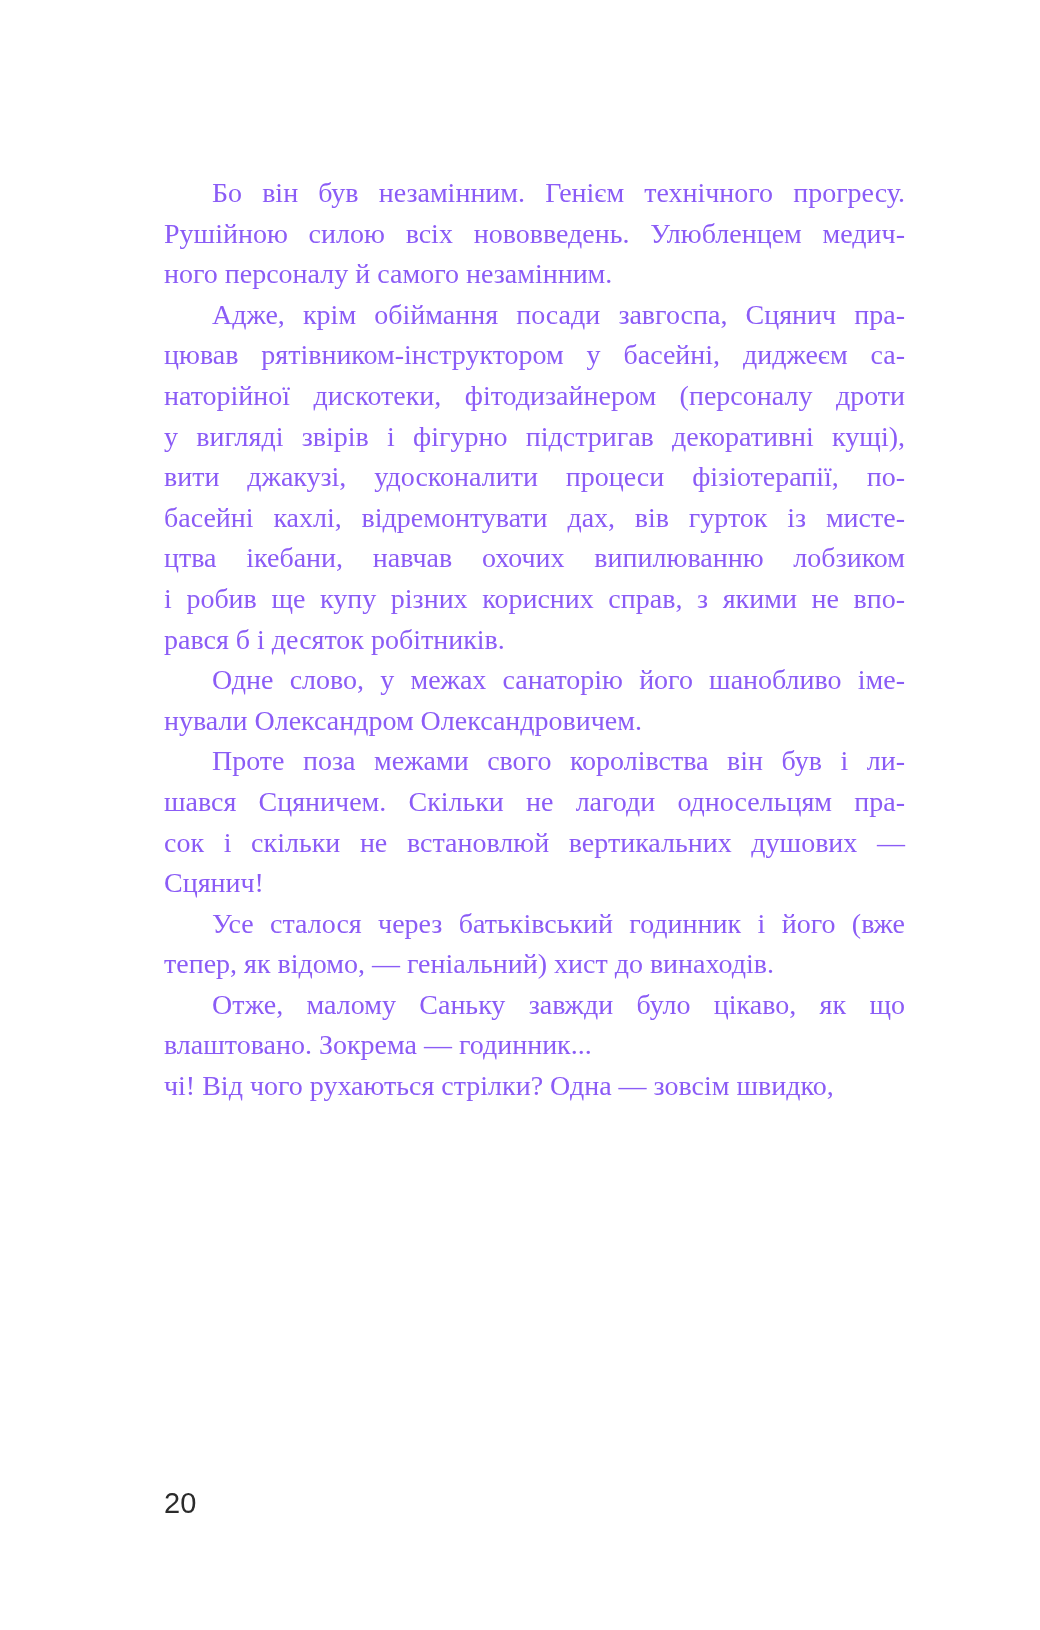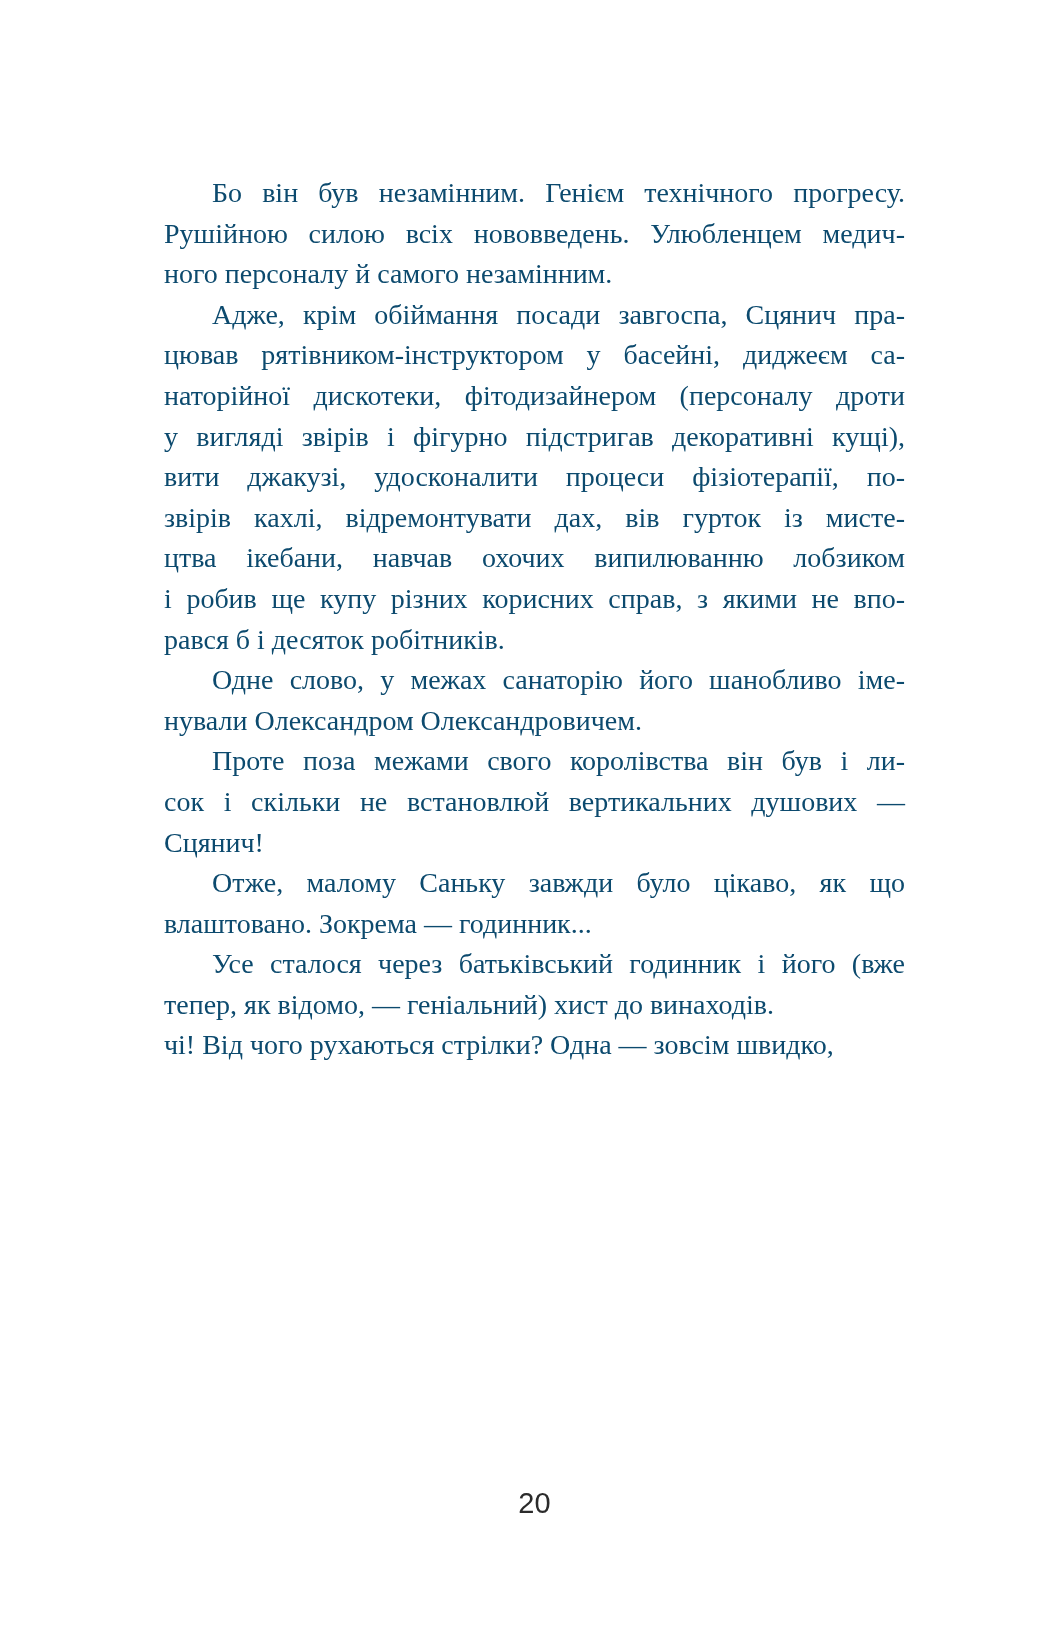--- a/index.html
+++ b/index.html
@@ -15,21 +15,21 @@
     overflow: hidden;
     font-family: "Liberation Serif", "DejaVu Serif", serif;
   }
   .text-block {
     position: absolute;
     left: 164px;
     top: 173px;
     width: 741px;
     font-size: 28px;
     line-height: 40.6px;
-    color: #0c4a6e;
+    color: #8b5cf6;
     font-family: "Liberation Serif", "DejaVu Serif", serif;
   }
   .paragraph {
     margin: 0;
     padding: 0;
   }
   .line {
     text-align: justify;
     text-align-last: justify;
     white-space: normal;
@@ -38,21 +38,20 @@
     text-align-last: left;
   }
   .line.first {
     text-indent: 48px;
   }
   .page-number {
     position: absolute;
     left: 164px;
     width: 741px;
     top: 1487px;
-    text-align: center;
     font-family: "Liberation Sans", "DejaVu Sans", sans-serif;
     font-size: 29px;
     color: #2b2b2b;
   }
 </style>
 </head>
 <body>
 
 <div class="page">
   <div class="text-block">
@@ -60,40 +59,41 @@
         <div class="line first">Бо він був незамінним. Генієм технічного прогресу.</div>
         <div class="line">Рушійною силою всіх нововведень. Улюбленцем медич-</div>
         <div class="line last">ного персоналу й самого незамінним.</div>
       </div>
       <div class="paragraph">
         <div class="line first">Адже, крім обіймання посади завгоспа, Сцянич пра-</div>
         <div class="line">цював рятівником-інструктором у басейні, диджеєм са-</div>
         <div class="line">наторійної дискотеки, фітодизайнером (персоналу дроти</div>
         <div class="line">у вигляді звірів і фігурно підстригав декоративні кущі),</div>
         <div class="line">вити джакузі, удосконалити процеси фізіотерапії, по-</div>
-        <div class="line">звірів кахлі, відремонтувати дах, вів гурток із мисте-</div>
+        <div class="line">басейні кахлі, відремонтувати дах, вів гурток із мисте-</div>
         <div class="line">цтва ікебани, навчав охочих випилюванню лобзиком</div>
         <div class="line">і робив ще купу різних корисних справ, з якими не впо-</div>
         <div class="line last">рався б і десяток робітників.</div>
       </div>
       <div class="paragraph">
         <div class="line first">Одне слово, у межах санаторію його шанобливо іме-</div>
         <div class="line last">нували Олександром Олександровичем.</div>
       </div>
       <div class="paragraph">
         <div class="line first">Проте поза межами свого королівства він був і ли-</div>
+        <div class="line">шався Сцяничем. Скільки не лагоди односельцям пра-</div>
         <div class="line">сок і скільки не встановлюй вертикальних душових —</div>
         <div class="line last">Сцянич!</div>
       </div>
       <div class="paragraph">
+        <div class="line first">Усе сталося через батьківський годинник і його (вже</div>
+        <div class="line last">тепер, як відомо, — геніальний) хист до винаходів.</div>
+      </div>
+      <div class="paragraph">
         <div class="line first">Отже, малому Саньку завжди було цікаво, як що</div>
         <div class="line last">влаштовано. Зокрема — годинник...</div>
-      </div>
-      <div class="paragraph">
-        <div class="line first">Усе сталося через батьківський годинник і його (вже</div>
-        <div class="line last">тепер, як відомо, — геніальний) хист до винаходів.</div>
       </div>
       <div class="paragraph">
         <div class="line last">чі! Від чого рухаються стрілки? Одна — зовсім швидко,</div>
       </div>
     </div>
   <div class="page-number">20</div>
 </div>
 
 </body></html>

